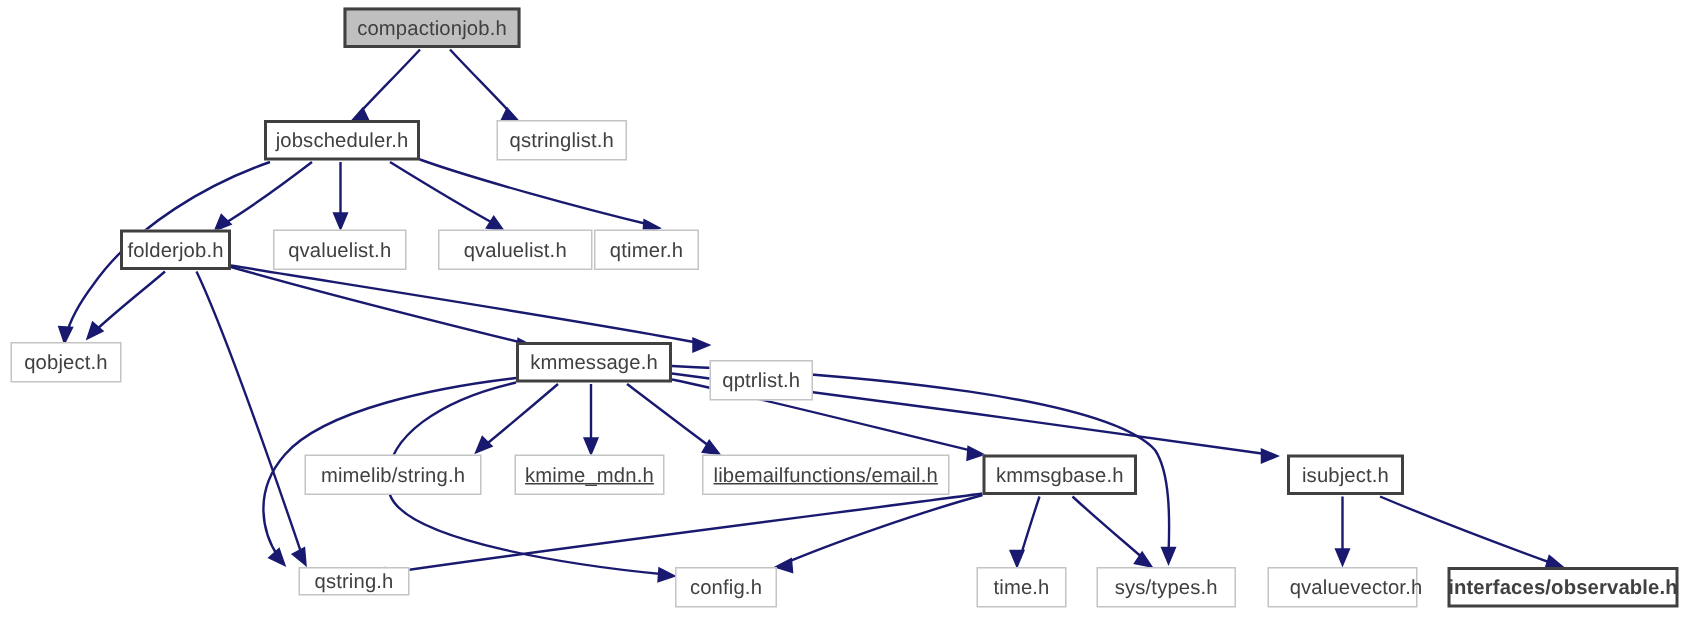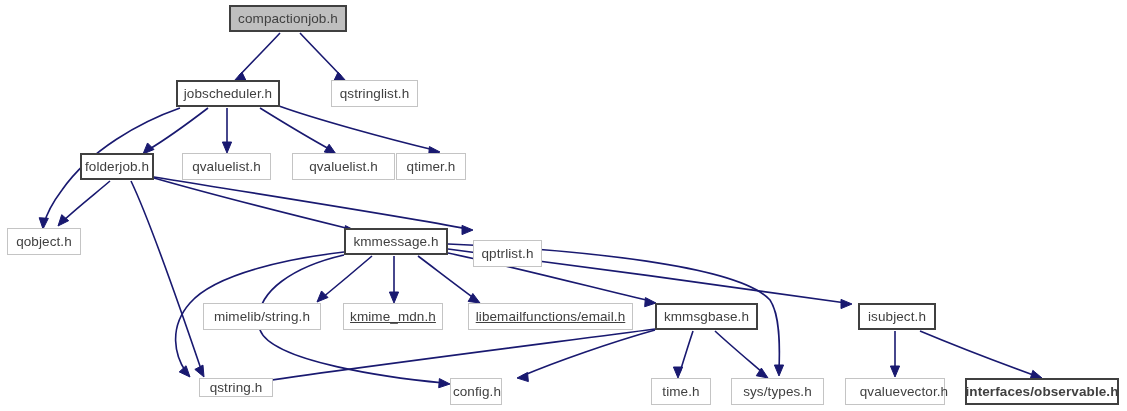--- a/index.html
+++ b/index.html
@@ -204,21 +204,21 @@
     </div>
     <div class="node-box bold-border" style="left: 655px; top: 303px; width: 103px; height: 27px;">
       <span class="node-label">kmmsgbase.h</span>
     </div>
     <div class="node-box bold-border" style="left: 858px; top: 303px; width: 78px; height: 27px;">
       <span class="node-label">isubject.h</span>
     </div>
     <div class="node-box" style="left: 172px; top: 378px; width: 74px; height: 19px; margin-left: 27px;">
       <span class="node-label">qstring.h</span>
     </div>
-    <div class="node-box" style="left: 450px; top: 378px; width: 52px; height: 27px; justify-content: flex-end;">
+    <div class="node-box" style="left: 450px; top: 378px; width: 68px; height: 27px;">
       <span class="node-label">config.h</span>
     </div>
     <div class="node-box" style="left: 651px; top: 378px; width: 60px; height: 27px;">
       <span class="node-label">time.h</span>
     </div>
     <div class="node-box" style="left: 731px; top: 378px; width: 93px; height: 27px;">
       <span class="node-label">sys/types.h</span>
     </div>
     <div class="node-box" style="left: 845px; top: 378px; width: 100px; height: 27px; padding-left: 18px;">
       <span class="node-label">qvaluevector.h</span>

